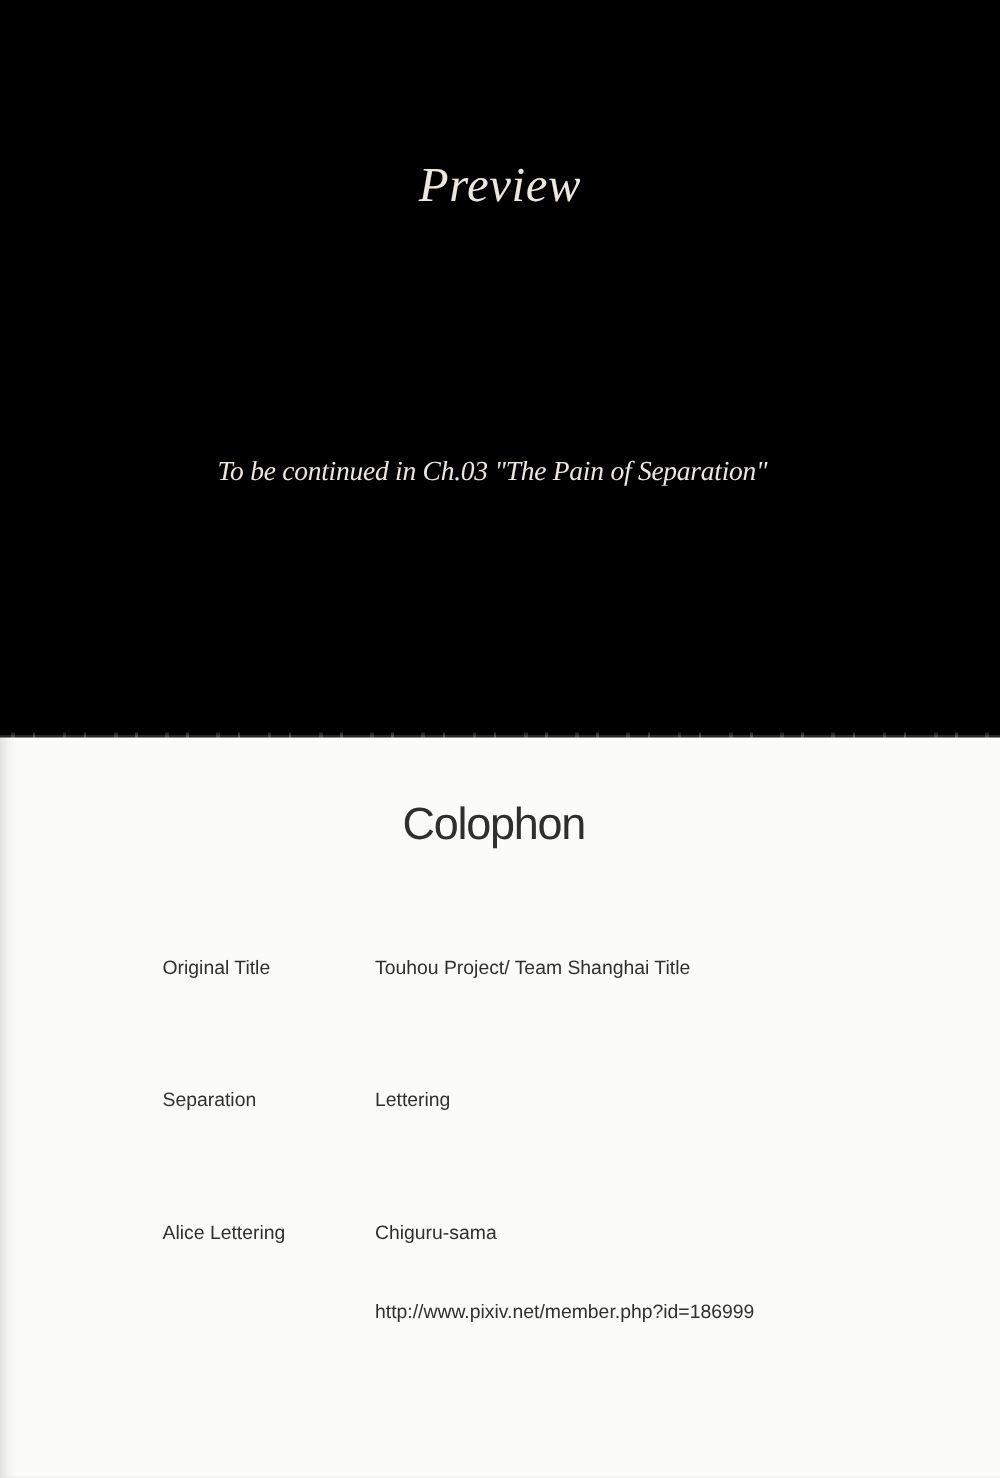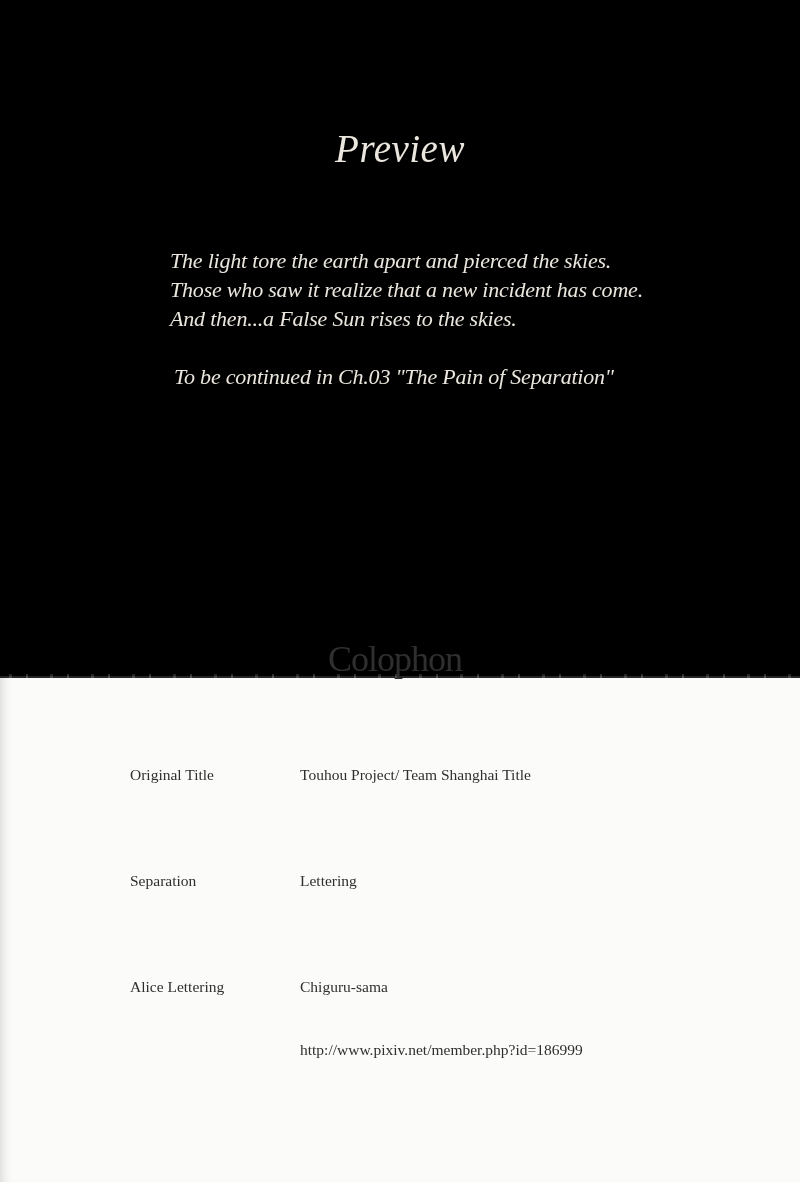--- a/index.html
+++ b/index.html
@@ -15,21 +15,21 @@
     background: #fbfbfa;
     overflow: hidden;
     box-shadow: inset 10px 0 12px -9px rgba(0,0,0,0.18);
   }
 
   
   .preview-panel {
     position: absolute;
     top: 0; left: 0;
     width: 800px;
-    height: 676px;
+    height: 588px;
     background: #000;
     color: #ebe7de;
     font-family: "Liberation Serif", "DejaVu Serif", serif;
     font-style: italic;
   }
   .preview-seam {
     position: absolute;
     left: 0; bottom: -2px;
     width: 100%;
     height: 4px;
@@ -68,21 +68,21 @@
     letter-spacing: -0.2px;
   }
 
   
   .colophon-panel {
     position: absolute;
     top: 588px; left: 0;
     width: 790px;
     height: 594px;
     color: #2f2f2f;
-    font-family: Liberation Serif, serif;
+    font-family: Liberation Sans, sans-serif;
   }
   .colophon-title {
     position: absolute;
     top: 50px;   
     left: 0;
     width: 100%;
     margin: 0;
     text-align: center;
     font-size: 36px;
     font-weight: normal;
@@ -103,25 +103,20 @@
   .gap { margin-top: 22px; }
 </style>
 </head>
 <body>
 
 <div class="page">
 
   <section class="preview-panel">
     <h1 class="preview-title">Preview</h1>
 
-    <div class="preview-quote">
-      <p>The light tore the earth apart and pierced the skies.</p>
-      <p>Those who saw it realize that a new incident has come.</p>
-      <p>And then...a False Sun rises to the skies.</p>
-    </div>
 
     <p class="preview-continued">To be continued in Ch.03 "The Pain of Separation"</p>
 
     <div class="preview-seam"></div>
   </section>
 
   <section class="colophon-panel">
     <h2 class="colophon-title">Colophon</h2>
 
     <div class="credits">

